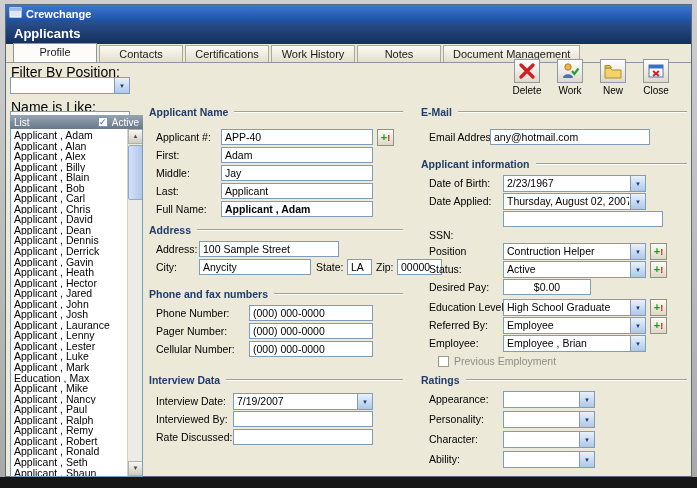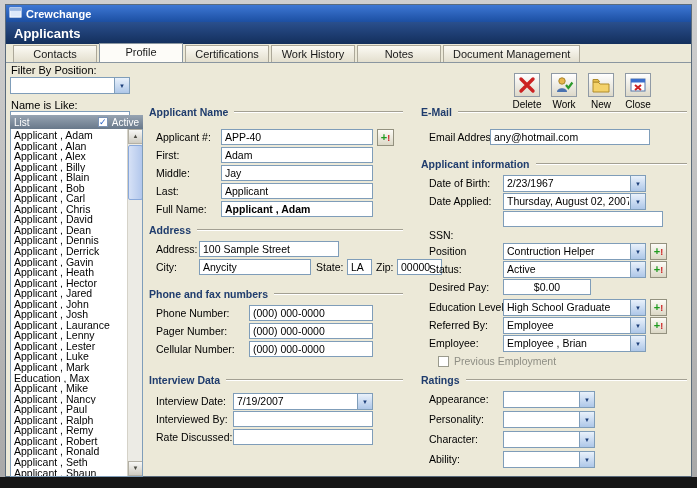--- a/index.html
+++ b/index.html
@@ -46,42 +46,42 @@
              background:linear-gradient(180deg,#fdfcf7,#dcd8c6); text-align:center;
              line-height:14px; font-size:11px; cursor:default; }
   .plusbtn .pg { color:#1f9b1f; font-weight:bold; }
   .plusbtn .pr { color:#cc1f1f; font-weight:bold; font-size:9px; }
   .cb2 { position:absolute; width:11px; height:11px; background:#fff; border:1px solid #9a9a8c; }
   
   .sec { position:absolute; display:flex; align-items:center; gap:6px; height:14px; }
   .sec-t { font-size:10.5px; font-weight:bold; color:#1f3c6d; white-space:nowrap; }
   .sec-line { flex:1; height:2px; border-top:1px solid #a3a093; border-bottom:1px solid #fff; }
   
-  .side-lbl { position:absolute; font-size:11px;text-align:center; }
+  .side-lbl { position:absolute; font-size:14px;text-align:center; }
   .list-head { position:absolute; left:4px; top:110px; width:133px; height:14px;
                background:linear-gradient(180deg,#97a4b2,#68788a); color:#fff; font-size:10px;
                display:flex; align-items:center; gap:4px; padding:0 4px; }
   .list-head .sp { flex:1; }
   .cb { width:10px; height:10px; background:#fff; border:1px solid #7a92b4; font-size:9px;
         line-height:9px; color:#2b62c4; text-align:center; }
   .list { position:absolute; left:4px; top:124px; width:133px; height:348px; background:#fff;
           border:1px solid #7f9db9; border-top:none; overflow:hidden; }
   .list-items { position:absolute; left:0; top:1px; right:15px; bottom:0; overflow:hidden; }
   .list-item { font-size:10.5px; line-height:10.55px; padding-left:3px; white-space:nowrap;
                overflow:hidden; cursor:default; }
   .vscroll { position:absolute; top:0; right:0; width:15px; bottom:0; background:#ecebe5;
              border-left:1px solid #d5d2c8; }
   .sb-btn { position:absolute; left:0; width:15px; height:15px;
             background:linear-gradient(180deg,#f7f7f5,#cfccc2); border:1px solid #b3b0a5;
             font-size:6px; color:#4a4a42; text-align:center; line-height:13px; }
   .sb-up { top:0; } .sb-dn { bottom:0; }
   .sb-thumb { position:absolute; left:0; top:16px; width:15px; height:55px;
               background:linear-gradient(90deg,#d6e1f6,#b2c7ec); border:1px solid #89a8da; border-radius:2px; }
   
-  .toolbar { position:absolute; left:506px; top:68px; display:flex; gap:7px; }
+  .toolbar { position:absolute; left:506px; top:54px; display:flex; gap:13px; }
   .toolbtn { width:30px; text-align:center; cursor:default; }
   .toolbtn .ic { width:26px; height:24px; margin:0 auto; border:1px solid #909aa5;
                  background:linear-gradient(180deg,#ffffff,#ddd9ca);
                  display:flex; align-items:center; justify-content:center; }
   .toolbtn .tl { font-size:10px; margin-top:2px; color:#000; }
 </style>
 </head>
 <body>
 
 <div class="frame">
@@ -95,22 +95,22 @@
           </svg>
       </span>
       <span class="ttext">Crewchange</span>
     </div>
 
     <div class="appheader">
       <span>Applicants</span>
     </div>
 
     <div class="tabbar">
+        <div class="tab active">Profile</div>
         <div class="tab">Contacts</div>
-        <div class="tab active">Profile</div>
         <div class="tab">Certifications</div>
         <div class="tab">Work History</div>
         <div class="tab">Notes</div>
         <div class="tab">Document Management</div>
       </div>
 
     <span class="side-lbl" style="left:5px;top:59px">Filter By Position:</span>
     <div class="combo" style="left:4px;top:72px;width:120px">
       <span class="cval"></span>
       <span class="carrow">▼</span>

